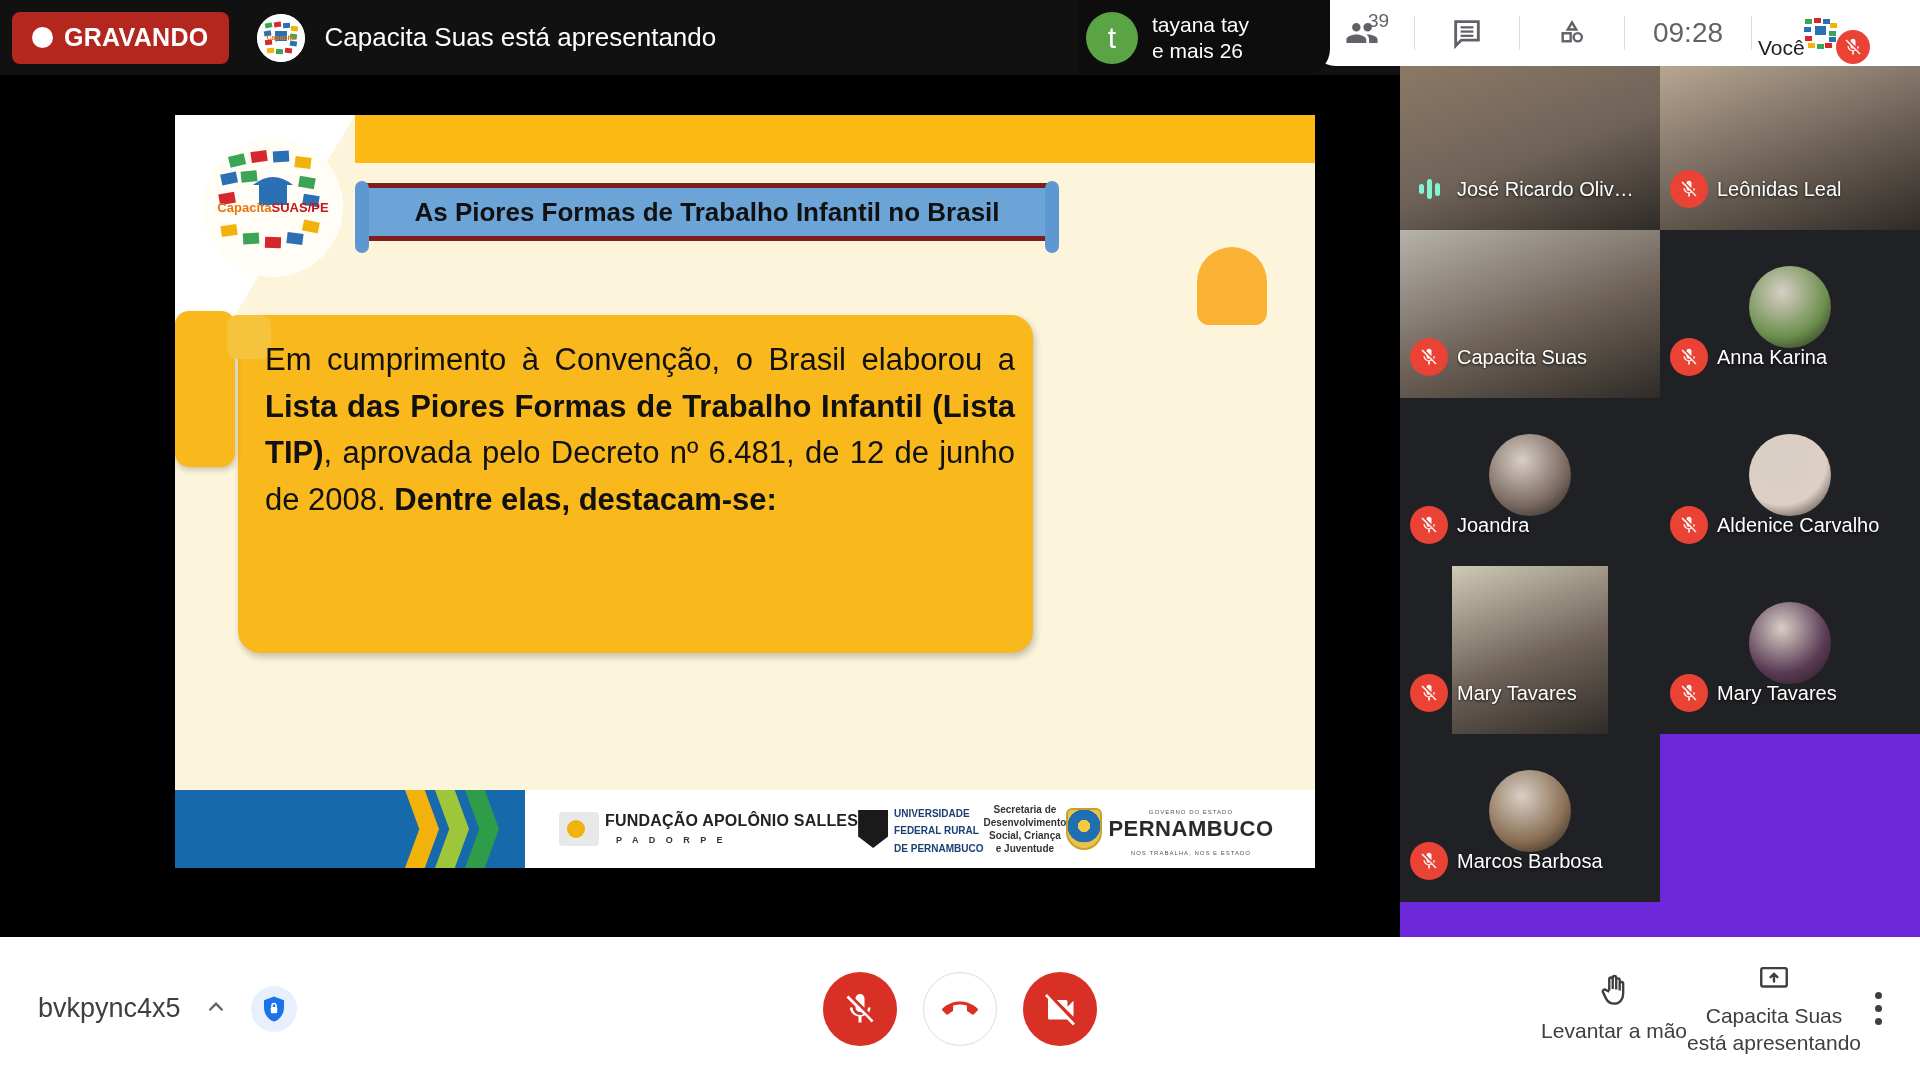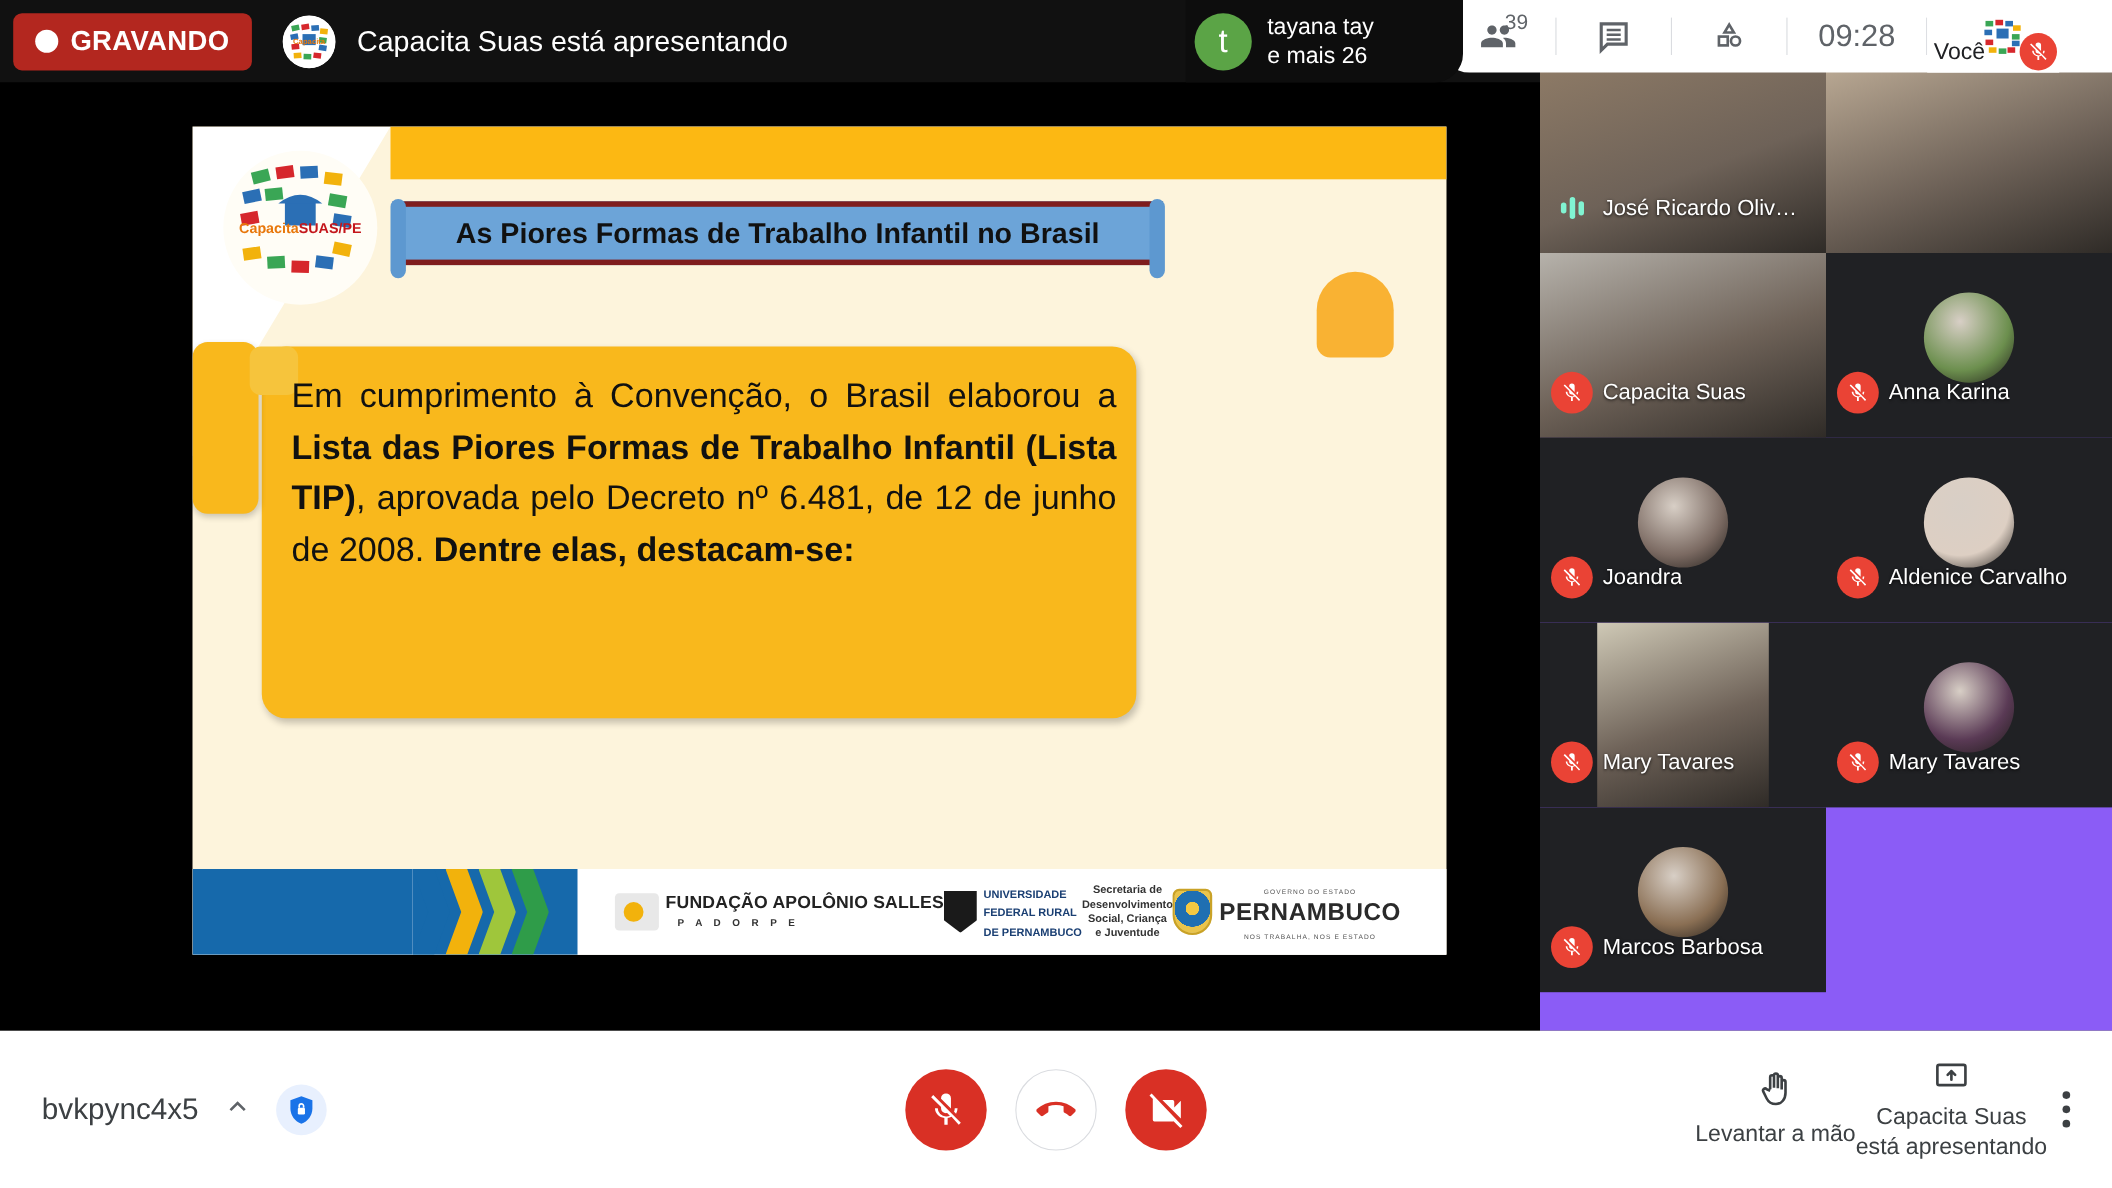--- a/index.html
+++ b/index.html
@@ -196,21 +196,21 @@
   .ufrpe-crest {
     width:30px;height:38px;flex:none;background:#1a1a1a;
     clip-path: polygon(0 0,100% 0,100% 70%,50% 100%,0 70%);
   }
   .sat-logo{width:40px;height:34px;flex:none;background:#e8e8e8;border-radius:4px;position:relative;}
   .sat-logo::after{content:"";position:absolute;left:8px;top:8px;width:18px;height:18px;border-radius:50%;background:#f2b20c;}
 
   
   .sidebar {
     position: absolute; left: 1400px; top: 62px; width: 520px; height: 875px;
-    background: #8b5cf6;
+    background: #6d28d9;
   }
   .tile-grid { display: grid; grid-template-columns: 1fr 1fr; }
   .tile {
     position: relative; width: 260px; height: 168px; background: #202124; overflow: hidden;
   }
   .tile.speaking { box-shadow: inset 0 -6px 0 #81f4d2; }
   .tile-video { position: absolute; inset: 0; }
   .tile-video.narrow { left: 52px; right: 52px; }
   .tile-avatar {
     position: absolute; left: 50%; top: 46%; transform: translate(-50%,-50%);
@@ -468,20 +468,28 @@
             <span class="speak-badge">
               <i style="height:10px"></i>
               <i style="height:20px"></i>
               <i style="height:13px"></i>
             </span>
             <span class="tile-name">José Ricardo Oliv…</span>
           </div>
         </div>
         <div class="tile">
           <div class="tile-video" style="background: linear-gradient(160deg, rgb(185, 168, 147) 0%, rgb(110, 98, 88) 55%, rgb(47, 43, 39) 100%);"></div>
+          <div class="tile-bottom">
+            <span class="mic-badge">
+              <svg width="20" height="20" viewBox="0 0 24 24" fill="#fff">
+                <path d="M19 11h-1.7c0 .74-.16 1.43-.43 2.05l1.23 1.23A6.9 6.9 0 0 0 19 11zM15 11.16V5a3 3 0 0 0-6 0v.18l6 5.98zM4.27 3 3 4.27l6 6V11a3 3 0 0 0 3 3c.24 0 .47-.03.69-.08l1.66 1.66A4.9 4.9 0 0 1 12 16a5 5 0 0 1-5-5H5.3c0 3 2.54 5.53 5.7 5.92V21h2v-4.08c.85-.11 1.64-.39 2.35-.8L19.73 21 21 19.73 4.27 3z"></path>
+              </svg>
+            </span>
+            <span class="tile-name">Leônidas Leal</span>
+          </div>
         </div>
         <div class="tile">
           <div class="tile-video" style="background: linear-gradient(160deg, rgb(182, 178, 171) 0%, rgb(110, 98, 88) 55%, rgb(47, 43, 39) 100%);"></div>
           <div class="tile-bottom">
             <span class="mic-badge">
               <svg width="20" height="20" viewBox="0 0 24 24" fill="#fff">
                 <path d="M19 11h-1.7c0 .74-.16 1.43-.43 2.05l1.23 1.23A6.9 6.9 0 0 0 19 11zM15 11.16V5a3 3 0 0 0-6 0v.18l6 5.98zM4.27 3 3 4.27l6 6V11a3 3 0 0 0 3 3c.24 0 .47-.03.69-.08l1.66 1.66A4.9 4.9 0 0 1 12 16a5 5 0 0 1-5-5H5.3c0 3 2.54 5.53 5.7 5.92V21h2v-4.08c.85-.11 1.64-.39 2.35-.8L19.73 21 21 19.73 4.27 3z"></path>
               </svg>
             </span>
             <span class="tile-name">Capacita Suas</span>

